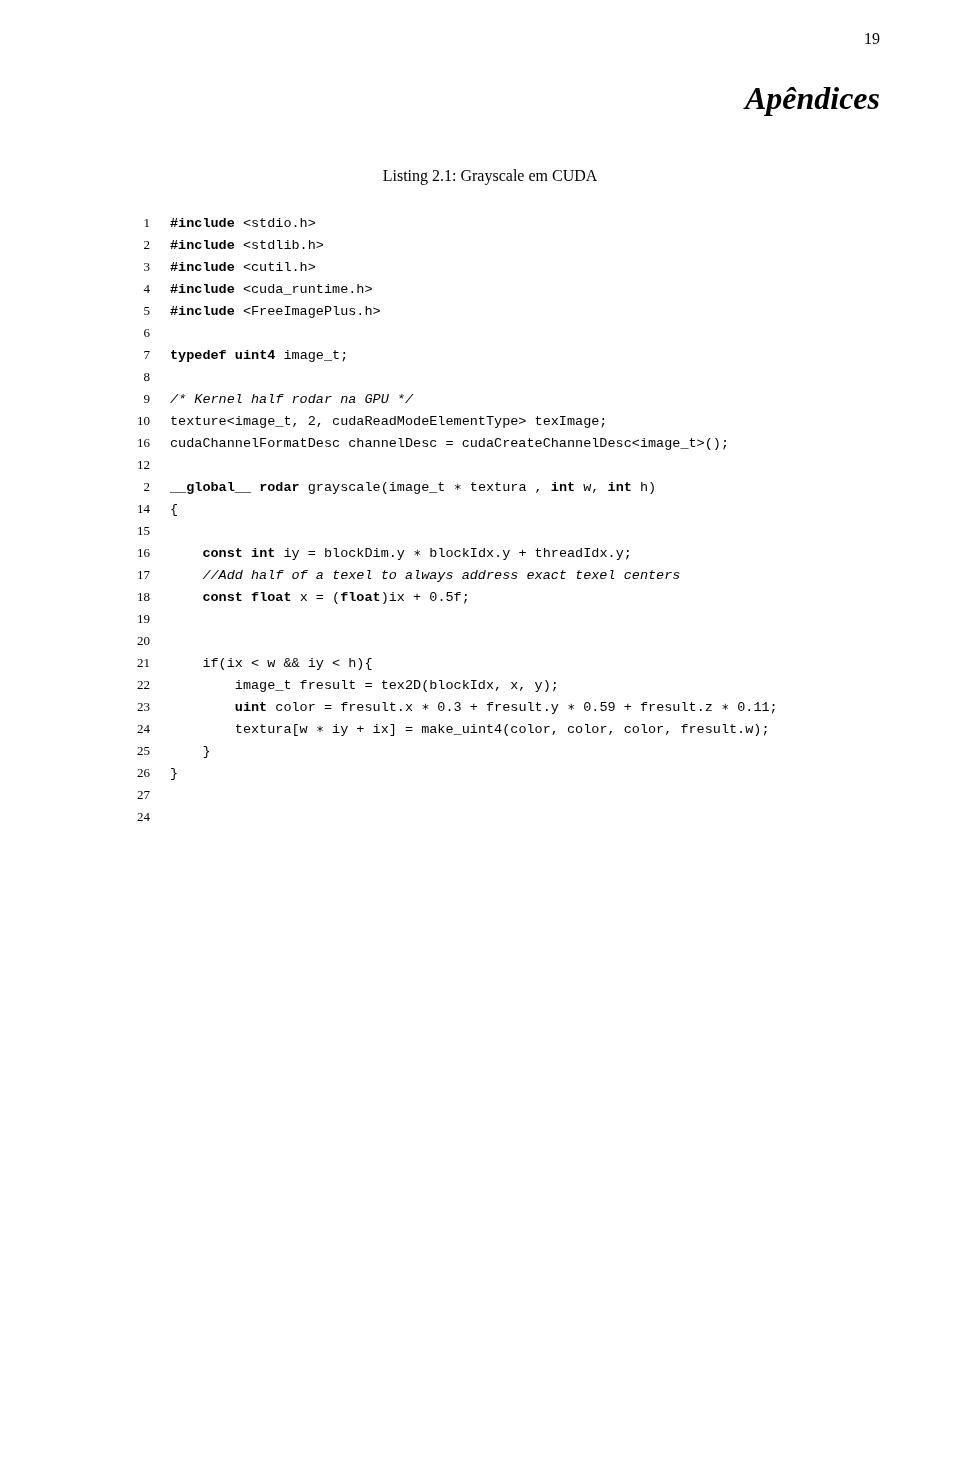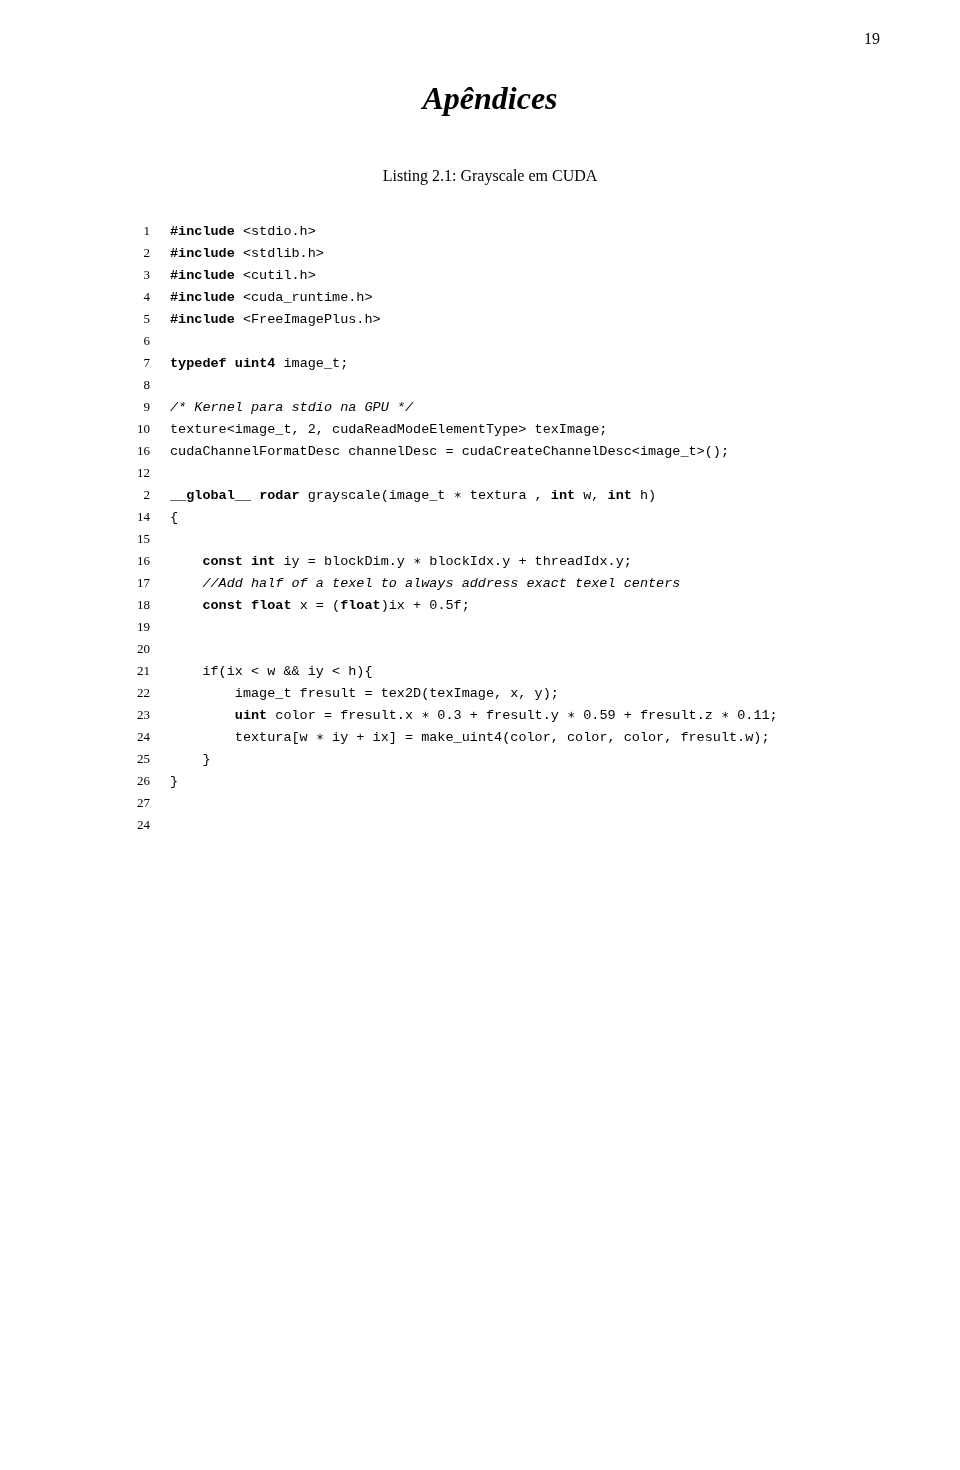--- a/index.html
+++ b/index.html
@@ -19,34 +19,34 @@
 
     .page-number {
       position: absolute;
       top: 30px;
       right: 80px;
       font-family: 'Times New Roman', Times, serif;
       font-size: 16px;
     }
 
     .chapter-title {
-      text-align: center;
+      text-align: right;
       font-family: 'Times New Roman', Times, serif;
       font-style: italic;
       font-weight: bold;
       font-size: 32px;
       margin-bottom: 50px;
       margin-top: 20px;
     }
 
     .listing-caption {
       text-align: center;
       font-family: 'Times New Roman', Times, serif;
       font-size: 16px;
-      margin-bottom: 36px;
+      margin-bottom: 28px;
     }
 
     .code-block {
       font-family: 'Courier New', Courier, monospace;
       font-size: 13.5px;
       line-height: 1.6;
       margin-left: 20px;
     }
 
     .code-line {
@@ -108,21 +108,21 @@
     <div class="code-line">
       <span class="line-num">7</span>
       <span class="code-content"><strong>typedef</strong> <strong>uint4</strong> image_t;</span>
     </div>
     <div class="code-line">
       <span class="line-num">8</span>
       <span class="code-content">&nbsp;</span>
     </div>
     <div class="code-line">
       <span class="line-num">9</span>
-      <span class="code-content"><em>/* Kernel para stdio na GPU */</em></span>
+      <span class="code-content"><em>/* Kernel half rodar na GPU */</em></span>
     </div>
     <div class="code-line">
       <span class="line-num">10</span>
       <span class="code-content">texture&lt;image_t, 2, cudaReadModeElementType&gt; texImage;</span>
     </div>
     <div class="code-line">
       <span class="line-num">16</span>
       <span class="code-content">cudaChannelFormatDesc channelDesc = cudaCreateChannelDesc&lt;image_t&gt;();</span>
     </div>
     <div class="code-line">
@@ -158,21 +158,21 @@
     <div class="code-line">
       <span class="line-num">20</span>
       <span class="code-content">&nbsp;</span>
     </div>
     <div class="code-line">
       <span class="line-num">21</span>
       <span class="code-content">    if(ix &lt; w &amp;&amp; iy &lt; h){</span>
     </div>
     <div class="code-line">
       <span class="line-num">22</span>
-      <span class="code-content">        image_t fresult = tex2D(texImage, x, y);</span>
+      <span class="code-content">        image_t fresult = tex2D(blockIdx, x, y);</span>
     </div>
     <div class="code-line">
       <span class="line-num">23</span>
       <span class="code-content">        <strong>uint</strong> color = fresult.x ∗ 0.3 + fresult.y ∗ 0.59 + fresult.z ∗ 0.11;</span>
     </div>
     <div class="code-line">
       <span class="line-num">24</span>
       <span class="code-content">        textura[w ∗ iy + ix] = make_uint4(color, color, color, fresult.w);</span>
     </div>
     <div class="code-line">

